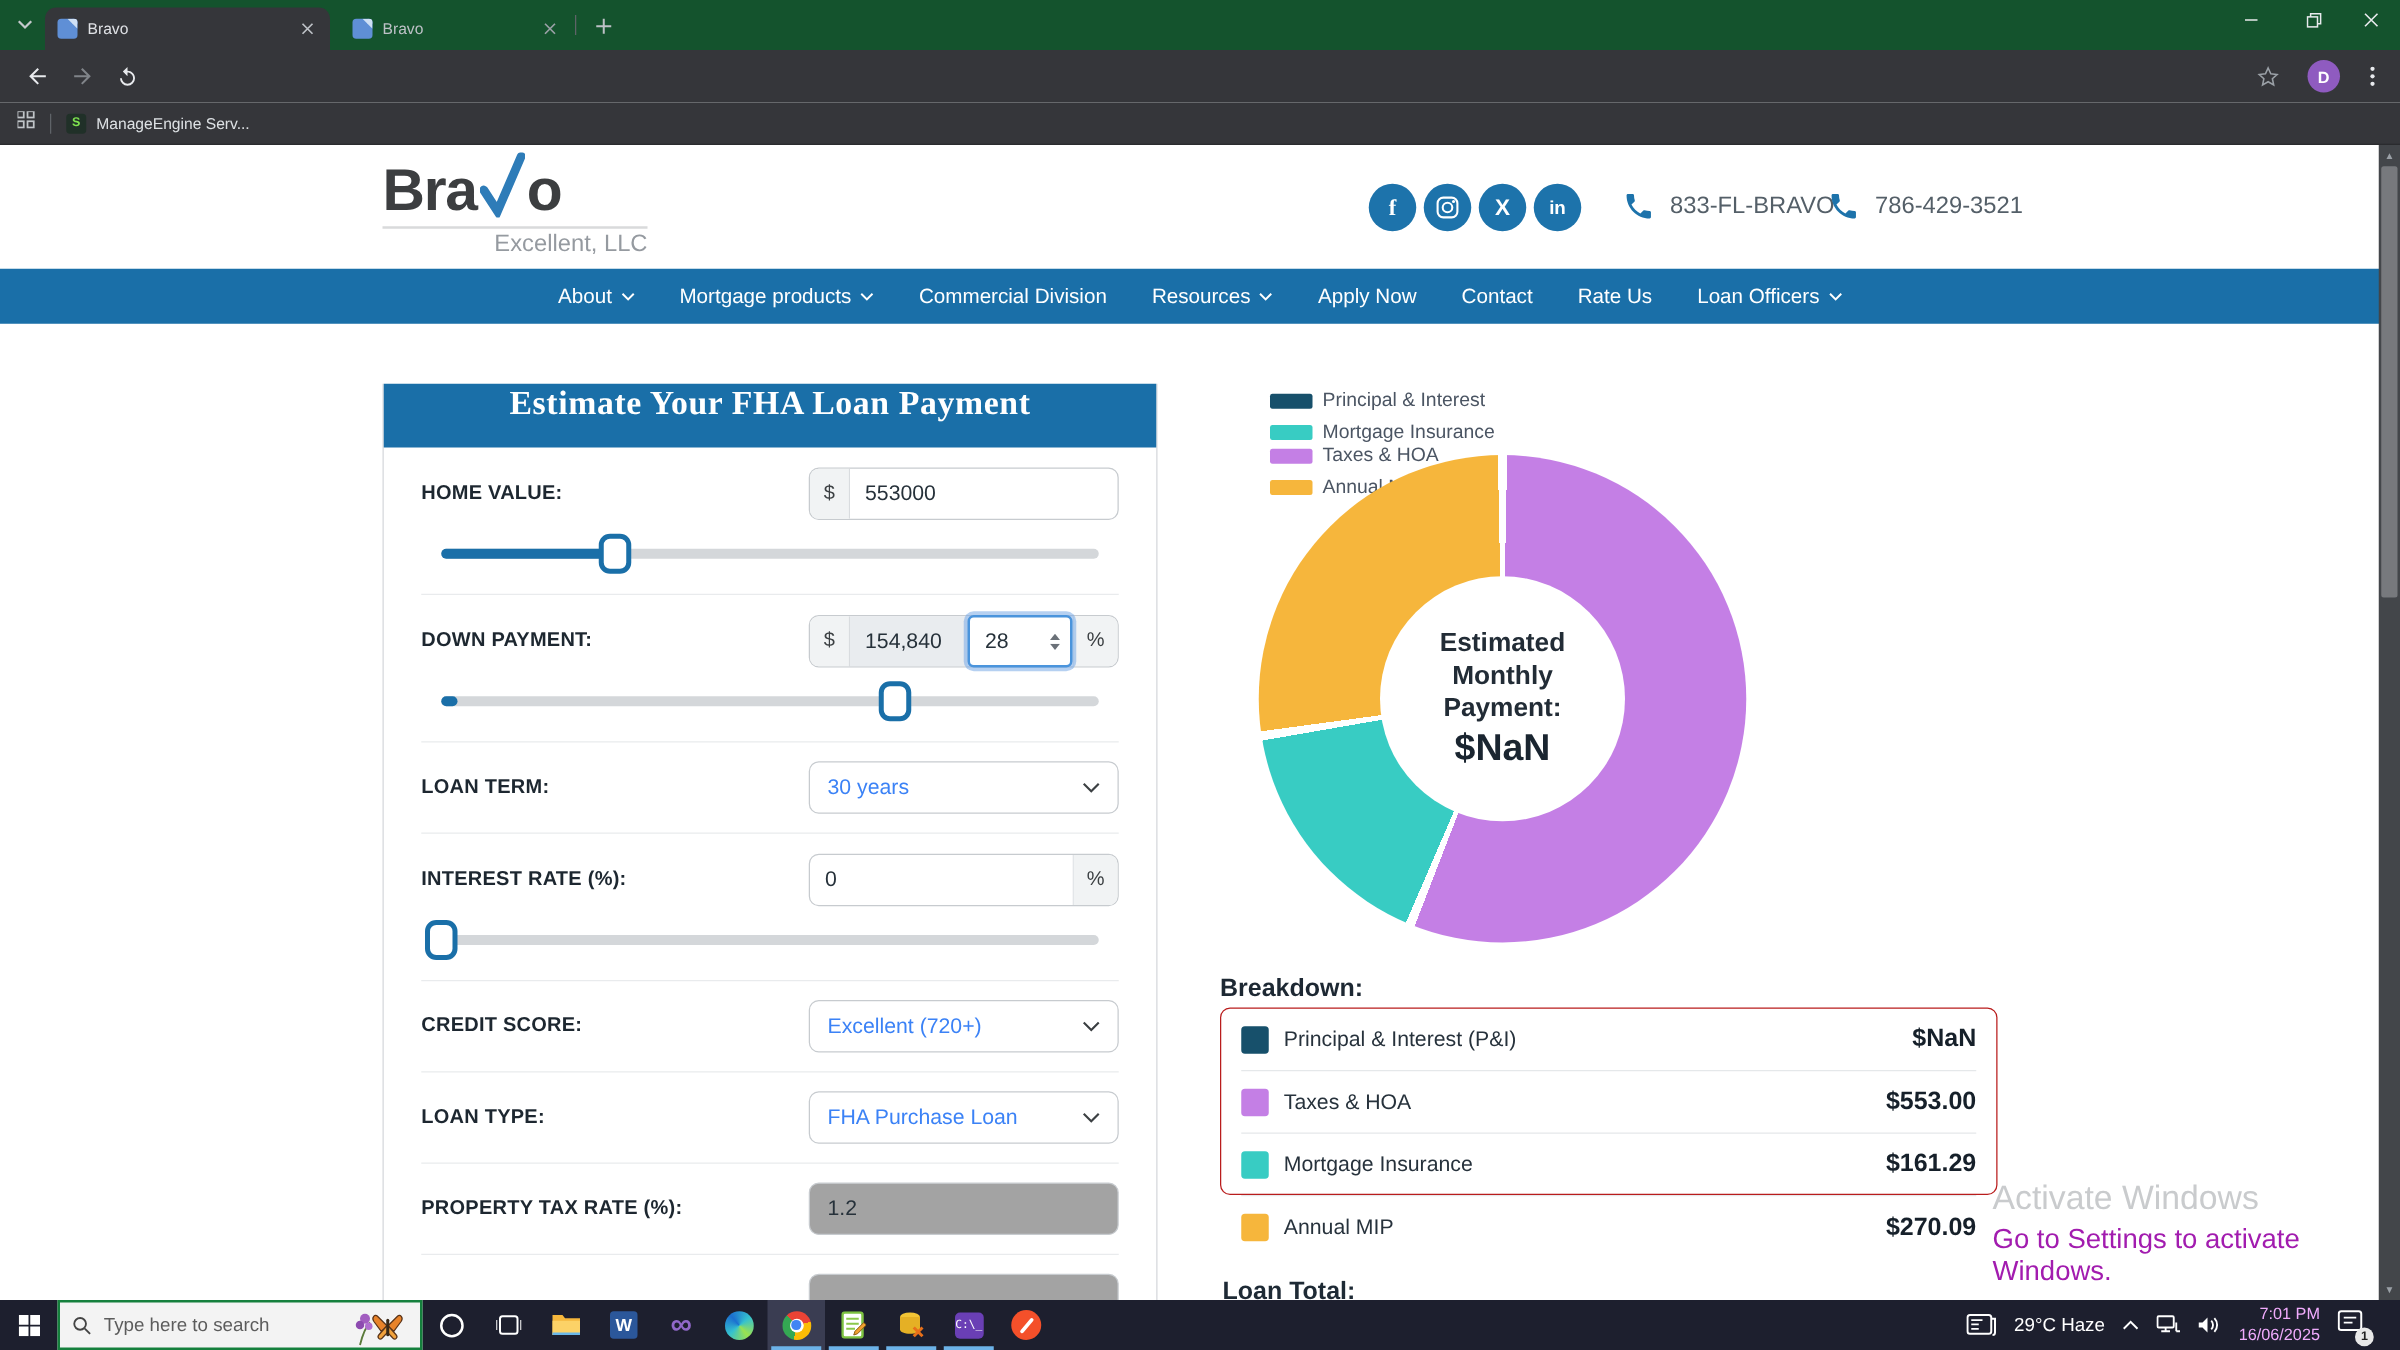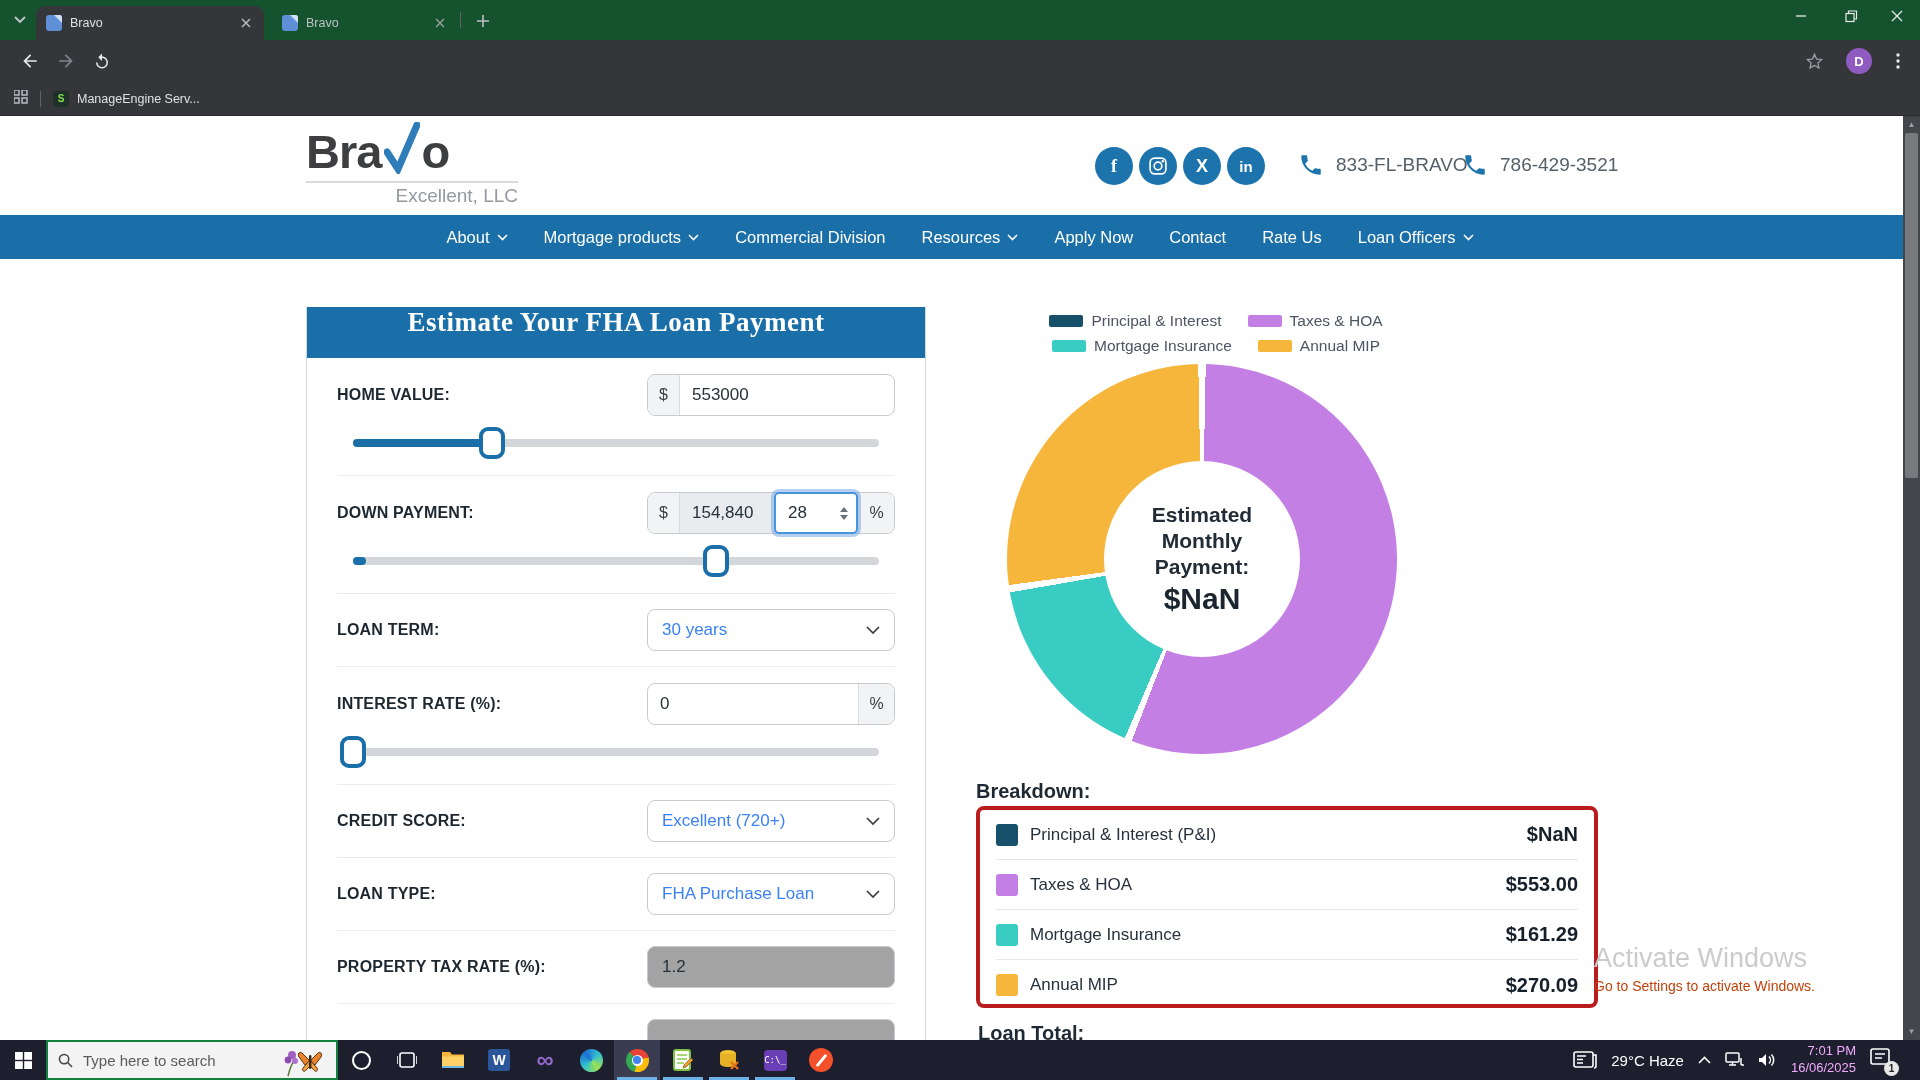--- a/index.html
+++ b/index.html
@@ -63,42 +63,42 @@
   .numfocus .v{flex:1;padding-left:12px;font-size:17px;color:#26313a;}
   .spin{display:flex;flex-direction:column;gap:3px;padding-right:8px;}
   .sel{width:248px;height:42px;border:1px solid #c7cbcf;border-radius:8px;display:flex;align-items:center;justify-content:space-between;padding:0 14px;font-size:17px;color:#3b82f6;background:#fff;}
   .inp{width:248px;height:42px;border:1px solid #c7cbcf;border-radius:8px;display:flex;align-items:center;padding:0 14px;font-size:17px;color:#26313a;background:#a3a3a3;}
   .slider{position:relative;height:34px;margin:9px 16px 0;}
   .s-track{position:absolute;left:0;right:0;top:13px;height:8px;background:#d4d7da;border-radius:4px;}
   .s-fill{position:absolute;left:0;top:13px;height:8px;background:var(--blue);border-radius:4px;}
   .s-thumb{position:absolute;top:1px;width:26px;height:32px;background:#fff;border:4px solid var(--blue);border-radius:9px;transform:translateX(-50%);}
 
   
-  .legend-row{position:absolute;left:1016px;width:400px;display:flex;justify-content:center;gap:26px;}
+  .legend-row{position:absolute;left:1016px;width:400px;display:flex;justify-content:center;gap:26px;flex-direction:column;}
   .lg{display:flex;align-items:center;gap:8px;}
   .lg .sw{width:34px;height:12px;border-radius:2px;}
   .lg .lb{font-size:15.5px;color:#4b5563;}
   #donut{position:absolute;left:1007px;top:248px;width:390px;height:390px;border-radius:50%;}
   #hole{position:absolute;left:97px;top:97px;width:196px;height:196px;border-radius:50%;background:#fff;display:flex;flex-direction:column;align-items:center;justify-content:center;text-align:center;}
   #hole .cl{font-size:21px;font-weight:600;color:#222c36;line-height:1.25;width:180px;}
   #hole .cv{font-size:30px;font-weight:700;color:#1a2530;margin-top:2px;}
 
   
   #bd-head{position:absolute;left:976px;top:664px;font-size:20px;font-weight:700;color:#1d2833;}
-  #bd-card{position:absolute;left:976px;top:690px;width:622px;height:202px;border:4px solid #b91c1c;border-radius:8px;background:#fff;padding:0 16px;}
+  #bd-card{position:absolute;left:976px;top:690px;width:622px;height:150px;border:1px solid #b91c1c;border-radius:8px;background:#fff;padding:0 16px;}
   .bd-row{display:flex;align-items:center;height:50px;border-bottom:1px solid #e5e8ea;}
   .bd-row:last-child{border-bottom:none;}
   .bd-sw{width:22px;height:22px;border-radius:3px;margin-right:12px;}
   .bd-lb{font-size:17px;color:#27323c;flex:1;}
   .bd-val{font-size:20px;font-weight:700;color:#16202a;}
   #loantotal{position:absolute;left:978px;top:906px;font-size:20px;font-weight:700;color:#1e2a35;}
 
   
   #wm1{position:absolute;left:1594px;top:827px;font-size:27px;color:#c9cbcd;}
-  #wm2{position:absolute;left:1594px;top:862px;font-size:14px;color:#c2410c;}
+  #wm2{position:absolute;left:1594px;top:862px;font-size:22px;color:#a21caf;}
 
   
   #sbar{position:absolute;right:0;top:0;width:17px;height:924px;background:#43464a;}
   #sthumb{position:absolute;left:2px;top:17px;width:13px;height:345px;background:#77797d;border-radius:2px;}
   .sarrow{position:absolute;left:0;width:17px;height:17px;display:flex;align-items:center;justify-content:center;color:#9aa0a6;font-size:8px;}
 
   
   #taskbar{position:absolute;left:0;top:1040px;width:1920px;height:40px;background:#1d1f2e;display:flex;align-items:stretch;}
   .tb-slot{width:46px;display:flex;align-items:center;justify-content:center;position:relative;}
   .tb-slot.run:after{content:"";position:absolute;left:3px;right:3px;bottom:0;height:3px;background:#6cb2e8;}

